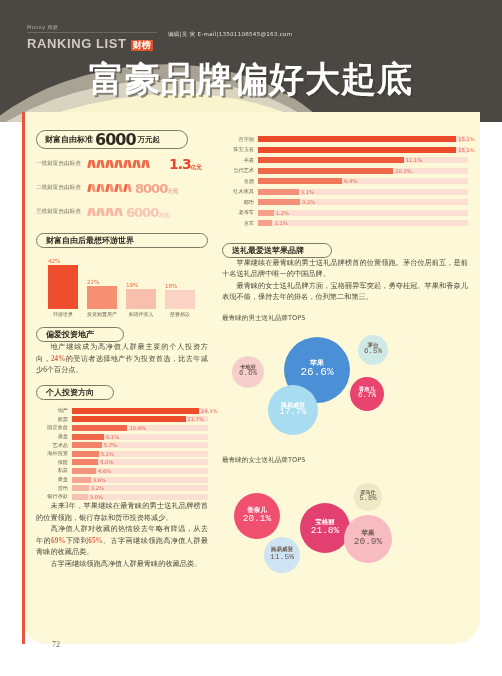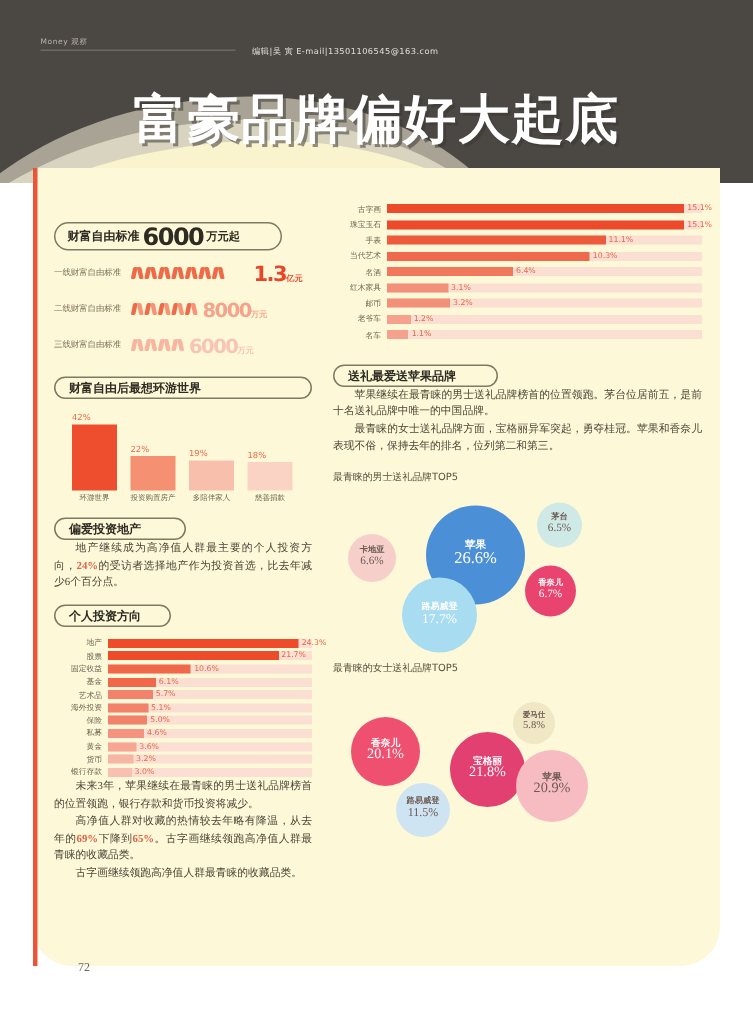--- a/index.html
+++ b/index.html
@@ -96,21 +96,21 @@
     border: 1px solid #7b7a64;
     border-radius: 9px;
     height: 15px;
     display: flex; align-items: center;
     padding: 0 9px;
     font-size: 8px; font-weight: bold; color: #2e2b22;
     white-space: nowrap;
   }
   .pill.wide { min-width: 128px; }
 
-  .col-l { position: absolute; left: 36px; top: 148px; width: 172px; }
+  .col-l { position: absolute; left: 36px; top: 130px; width: 172px; }
   .col-r { position: absolute; left: 222px; top: 134px; width: 246px; }
 
   .body-txt {
     font-size: 7.2px; line-height: 11.5px; color: #4a4638;
     text-align: justify; text-indent: 14.4px;
     margin-top: 0;
     font-family: Liberation Serif, serif;
   }
   .body-txt .hl { color: #e0644a; font-weight: bold; }
 
@@ -179,35 +179,39 @@
 
   
   .bubble-head { font-size: 6.6px; color: #57503f; margin-top: 10px; }
   .bubble-wrap { position: relative; width: 246px; height: 118px; }
   .bub {
     position: absolute; border-radius: 50%;
     display: flex; flex-direction: column; align-items: center; justify-content: center;
     color: #ffffff; text-align: center; line-height: 1.05;
   }
   .bub .bn { font-weight: bold; }
-  .bub .bv { font-family: Liberation Serif, serif; }
+  .bub .bv { font-family: Liberation Mono, monospace; }
 </style>
 </head>
 <body>
 
 <div id="page">
 
   <div class="hdr-dark">
     <div class="hdr-swoop-a"></div>
     <div class="hdr-swoop-b"></div>
     <div class="hdr-swoop-c"></div>
   </div>
 
   <div class="brand">
     <div class="brand-kicker">Money 观察</div>
+    <div class="brand-main">
+      <span class="brand-en">RANKING LIST</span>
+      <span class="brand-cn">财榜</span>
+    </div>
   </div>
 
   <div class="editor-line">编辑|吴 寅   E-mail|13501106545@163.com</div>
   <div class="page-title">富豪品牌偏好大起底</div>
 
   <div class="canvas"></div>
   <div class="side-rule"></div>
 
   <div class="col-l">
 
@@ -465,39 +469,39 @@
         <div class="bub" style="left: 10px; top: 33px; width: 32px; height: 32px; background: rgb(246, 207, 203); color: rgb(107, 90, 82);">
           <span class="bn" style="font-size:5.5px">卡地亚</span>
           <span class="bv" style="font-size:7.5px">6.6%</span>
         </div>
         <div class="bub" style="left: 136px; top: 12px; width: 30px; height: 30px; background: rgb(207, 233, 230); color: rgb(107, 90, 82);">
           <span class="bn" style="font-size:5.5px">茅台</span>
           <span class="bv" style="font-size:7.5px">6.5%</span>
         </div>
       </div>
 
-    <div class="bubble-head" style="margin-top:0">最青睐的女士送礼品牌TOP5</div>
+    <div class="bubble-head" style="margin-top:15px">最青睐的女士送礼品牌TOP5</div>
     <div id="bub-women" class="bubble-wrap">
         <div class="bub" style="left: 78px; top: 38px; width: 50px; height: 50px; background: rgb(226, 64, 112); color: rgb(255, 255, 255);">
           <span class="bn" style="font-size:6.5px">宝格丽</span>
           <span class="bv" style="font-size:9.5px">21.8%</span>
         </div>
         <div class="bub" style="left: 122px; top: 50px; width: 48px; height: 48px; background: rgb(247, 188, 194); color: rgb(107, 90, 82);">
           <span class="bn" style="font-size:6.5px">苹果</span>
           <span class="bv" style="font-size:9.5px">20.9%</span>
         </div>
         <div class="bub" style="left: 12px; top: 28px; width: 46px; height: 46px; background: rgb(240, 80, 111); color: rgb(255, 255, 255);">
           <span class="bn" style="font-size:6.5px">香奈儿</span>
           <span class="bv" style="font-size:9.5px">20.1%</span>
         </div>
         <div class="bub" style="left: 42px; top: 72px; width: 36px; height: 36px; background: rgb(207, 228, 242); color: rgb(107, 90, 82);">
           <span class="bn" style="font-size:5.5px">路易威登</span>
           <span class="bv" style="font-size:8px">11.5%</span>
         </div>
-        <div class="bub" style="left: 120px; top: 18px; width: 28px; height: 28px; background: rgb(240, 231, 196); color: rgb(107, 90, 82);">
+        <div class="bub" style="left: 132px; top: 18px; width: 28px; height: 28px; background: rgb(240, 231, 196); color: rgb(107, 90, 82);">
           <span class="bn" style="font-size:5px">爱马仕</span>
           <span class="bv" style="font-size:7px">5.8%</span>
         </div>
       </div>
   </div>
 
   <div class="page-num">72</div>
 </div>
 
 </body></html>

